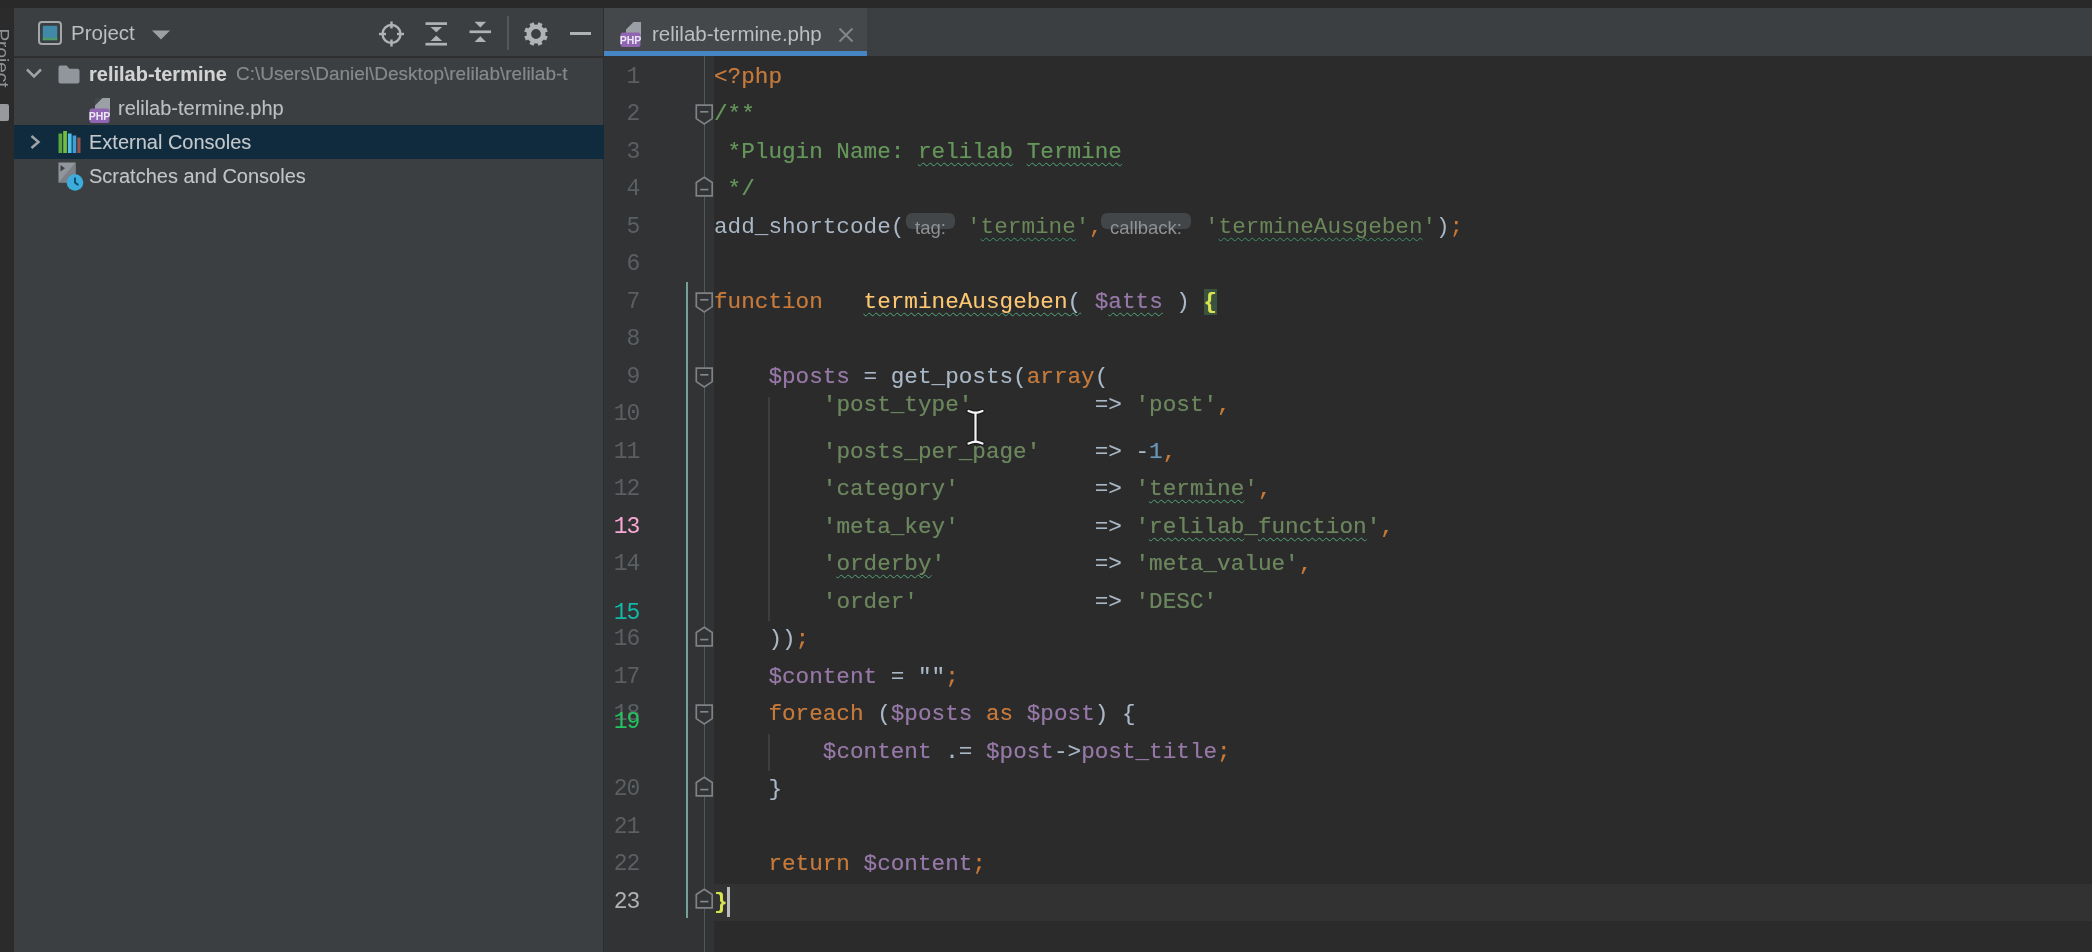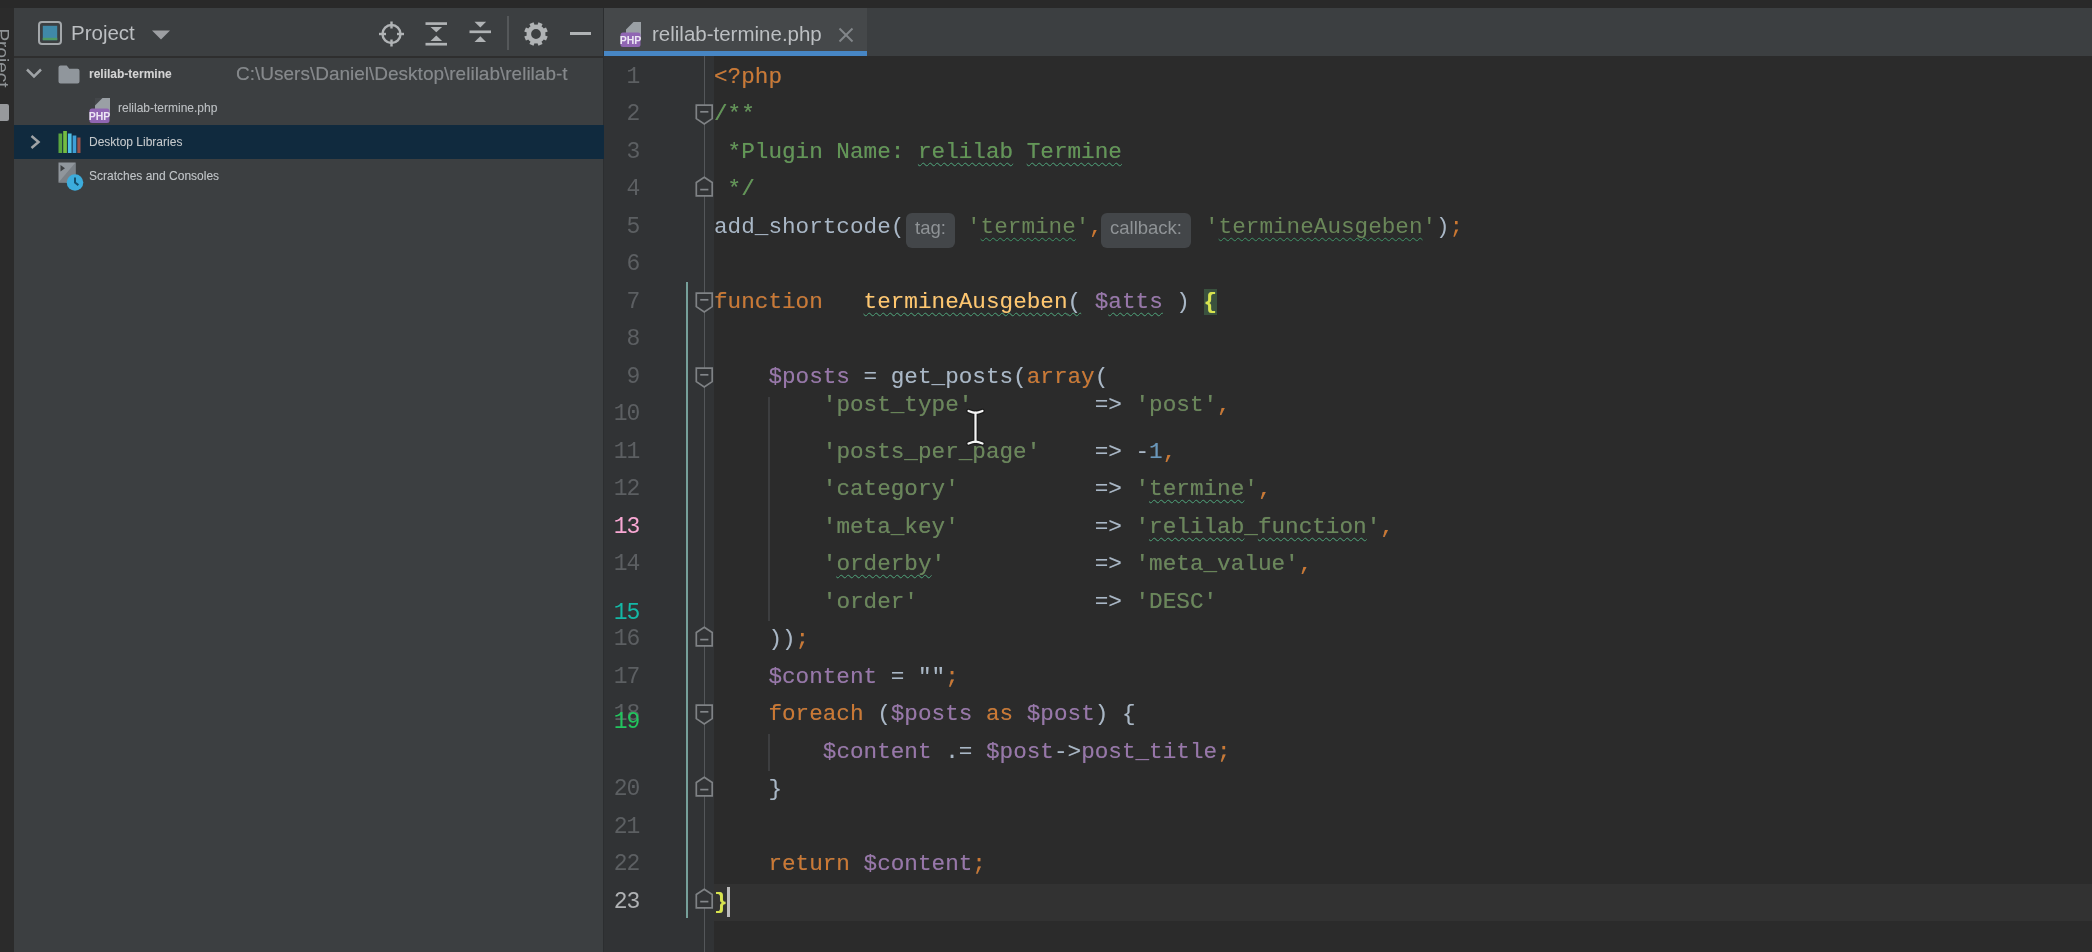--- a/index.html
+++ b/index.html
@@ -9,22 +9,22 @@
 .k{color:#cc7832}
 .s{color:#6a8759}
 .n{color:#6897bb}
 .v{color:#9876aa}
 .f{color:#ffc66d}
 .d{color:#629755}
 .p{color:#cc7832}
 .w{color:#a9b7c6}
 .it{}
 .sq{text-decoration:underline;text-decoration-style:wavy;text-decoration-color:#3f9468;text-decoration-thickness:1.4px;text-underline-offset:4px;text-decoration-skip-ink:none}
-.pill{position:absolute;height:35px;top:4.2px;background:#434649;border-radius:6px;color:#8f9396;font-size:18.5px;line-height:29px;padding:0 9px;font-family:"Liberation Sans",sans-serif}
-.tree{position:absolute;height:34px;line-height:34px;font-size:12px;color:#bcbfc2;white-space:pre;text-shadow:0 0 0.7px rgba(200,205,210,0.3)}
+.pill{position:absolute;height:16px;top:4.2px;background:#434649;border-radius:6px;color:#8f9396;font-size:18.5px;line-height:29px;padding:0 9px;font-family:"Liberation Sans",sans-serif}
+.tree{position:absolute;height:34px;line-height:34px;font-size:20px;color:#bcbfc2;white-space:pre;text-shadow:0 0 0.7px rgba(200,205,210,0.3)}
 </style></head><body>
 <div class="abs" style="left:0;top:0;width:2092px;height:8px;background:#292929"></div>
 <div class="abs" style="left:0;top:8px;width:14px;height:944px;background:#2b2b2b"></div>
 <div class="abs" style="left:14px;top:8px;width:590px;height:944px;background:#3c3f41"></div>
 <div class="abs" style="left:604px;top:8px;width:1488px;height:48px;background:#3c3f41"></div>
 <div class="abs" style="left:604px;top:56px;width:109.5px;height:896px;background:#313335"></div>
 <div class="abs" style="left:703.8px;top:56px;width:1.6px;height:896px;background:#54575a"></div>
 <div class="abs" style="left:713.5px;top:883.80px;width:1378.5px;height:37.5px;background:#323232"></div>
 <div class="abs" style="left:602.5px;top:8px;width:1.6px;height:944px;background:#2c2e30"></div>
 <div class="abs" style="left:-38px;top:49px;width:80px;height:18px;transform:rotate(90deg);color:#8f9396;font-size:19px;line-height:18px;text-align:center">Project</div>
@@ -89,21 +89,21 @@
 <svg class="abs" style="left:29px;top:134px" width="14" height="18">
     <polyline points="2.5,2 9.5,8 2.5,14" fill="none" stroke="#9fa3a6" stroke-width="2.5"></polyline>
   </svg>
 <svg class="abs" style="left:58px;top:131px" width="24" height="23">
     <rect x="0.5" y="2.5" width="3.7" height="19.5" fill="#5aa63f"></rect>
     <rect x="5.2" y="0" width="3.7" height="22" fill="#74bd41"></rect>
     <rect x="9.9" y="2.5" width="3.7" height="19.5" fill="#4fc0e6"></rect>
     <rect x="14.6" y="4.5" width="3.7" height="17.5" fill="#3e9fd6"></rect>
     <rect x="19.3" y="6.5" width="3.2" height="15.5" fill="#9a5148"></rect>
   </svg>
-<div class="tree" style="left:89px;top:125px;color:#c3c7ca">Desktop Libraries</div>
+<div class="tree" style="left:89px;top:125px;color:#c3c7ca">External Consoles</div>
 <svg class="abs" style="left:58px;top:162px" width="30" height="30">
     <path d="M0.5,0.5 h17 v20 h-17 z" fill="#90969c"></path>
     <path d="M2.5,3 l4.5,3.2 -4.5,3.2 z" fill="#3c3f41"></path>
     <path d="M17.5,0.5 v20 h-17 z" fill="#7b8187"></path>
     <circle cx="17" cy="20.5" r="8.3" fill="#3cacdc"></circle>
     <path d="M17,15.5 v5 l3.4,2.6" fill="none" stroke="#14506e" stroke-width="2"></path>
   </svg>
 <div class="tree" style="left:89px;top:159px;color:#c0c4c7">Scratches and Consoles</div>
 <div class="abs" style="left:604px;top:8px;width:263px;height:42.5px;background:#45484a"></div>
 <div class="abs" style="left:604px;top:50.5px;width:263px;height:5.5px;background:#4786c4"></div>

